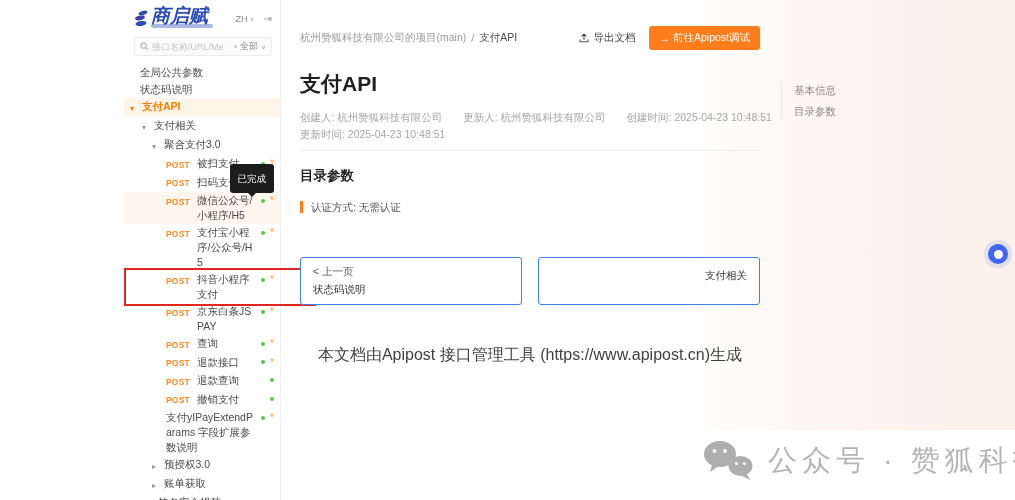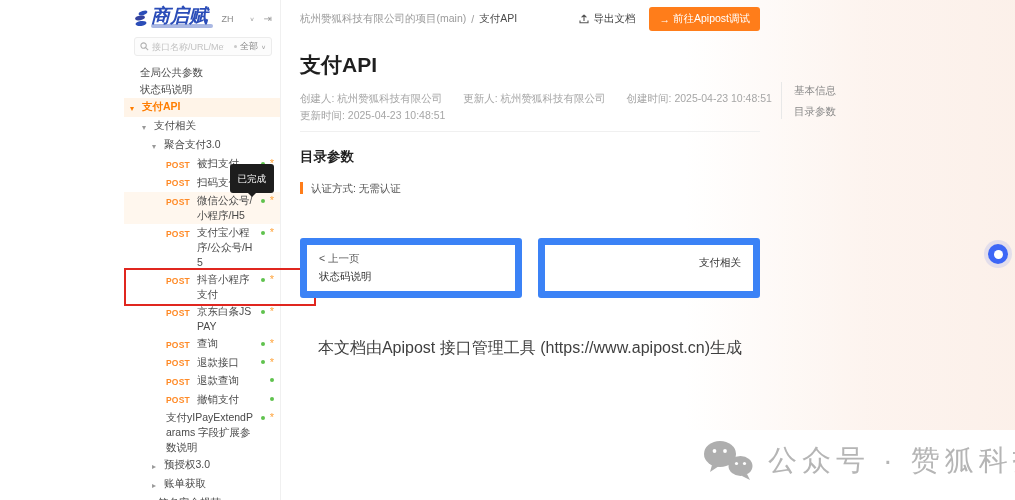--- a/index.html
+++ b/index.html
@@ -12,21 +12,21 @@
         background:linear-gradient(to right,rgba(250,232,222,0) 0%,rgba(250,230,219,.45) 55%,rgba(249,228,216,.55) 100%)}
 
   
   .sidebar{position:absolute;left:124px;top:0;width:157px;height:500px;background:#fff;
            border-right:1px solid #f0f0f0;z-index:2}
   .side-head{display:flex;align-items:center;padding:9px 8px 4px 10px}
   .logo{display:flex;align-items:center;gap:3px}
   .logo-col{display:flex;flex-direction:column}
   .logo-text{font-size:19px;font-weight:700;font-style:italic;color:#2b4db8;line-height:13px}
   .logo-tagline{width:62px;height:4px;margin-top:2px;border-radius:2px;background:rgba(43,77,184,.4)}
-  .lang{margin-left:auto;font-size:9px;color:#8a8a8a;display:flex;align-items:center;gap:16px;cursor:pointer}
+  .lang{margin-left:auto;font-size:9px;color:#8a8a8a;display:flex;align-items:center;gap:2px;cursor:pointer}
   .chev{font-size:7px;color:#aaa;transform:scaleY(.8)}
   .collapse-ic{margin-left:9px;font-size:10px;color:#9a9a9a;cursor:pointer}
 
   .search-row{padding:5px 8px 4px 10px}
   .search-box{display:flex;align-items:center;height:19px;border:1px solid #ececec;background:#fcfcfc;
               border-radius:3px;padding:0 5px}
   .search-box svg{flex:none}
   .search-box input{border:none;outline:none;background:transparent;font-size:9px;width:72px;
                     color:#444;margin-left:3px;font-family:inherit}
   .search-box input::placeholder{color:#c2c2c2}
@@ -52,35 +52,35 @@
   .tree-row.annotated::after{content:"";position:absolute;left:0;right:-36px;top:-3px;bottom:-3px;
         border:2px solid #e0261f;z-index:6;pointer-events:none}
   .tree-row.has-tooltip{position:relative}
   .tooltip{position:absolute;right:6px;top:-10px;background:#1d1d1d;color:#fff;font-size:9.5px;
            padding:9px 8px;border-radius:3px;z-index:7;white-space:nowrap;line-height:11px}
   .tip-arrow{position:absolute;left:50%;bottom:-4px;margin-left:-4px;width:0;height:0;
              border:4px solid transparent;border-top-color:#1d1d1d;border-bottom:none}
 
   
   .main{position:absolute;left:300px;top:0;width:460px;z-index:2}
-  .topbar{display:flex;margin-top:7px}
+  .topbar{display:flex;margin-top:26px}
   .crumb{font-size:10.5px;color:#9b9b9b;display:flex;gap:5px;align-items:center}
   .crumb .cur{color:#4a4a4a}
   .actions{margin-left:auto;display:flex;align-items:center}
   .export-btn{display:flex;align-items:center;gap:4px;font-size:10.5px;color:#444;cursor:pointer}
   .debug-btn{margin-left:14px;background:#ff7d1a;color:#fff;font-size:10.5px;border:none;
              border-radius:3px;padding:5px 10px;cursor:pointer;display:flex;align-items:center;gap:3px;font-family:inherit}
   .doc-title{margin-top:20px;font-size:21px;font-weight:700;color:#1f1f1f}
   .meta{margin-top:11px;font-size:10.5px;color:#a6a6a6;line-height:17px}
   .meta .mi{margin-right:18px;white-space:nowrap}
   .divider{border-bottom:1px solid #f0f0f0;margin-top:7px}
   .sec-title{margin-top:16px;font-size:13.5px;font-weight:700;color:#1f1f1f}
   .auth{margin-top:16px;border-left:3px solid #ff7d1a;padding-left:8px;font-size:10.5px;color:#555;line-height:12px}
   .cards{display:flex;gap:16px;margin-top:44px}
-  .card{flex:1;border:7px solid #3b82f6;border-radius:3px;padding:7px 12px;font-size:10.5px;cursor:pointer;background:#fff}
+  .card{flex:1;border:1px solid #3b82f6;border-radius:3px;padding:7px 12px;font-size:10.5px;cursor:pointer;background:#fff}
   .card .l1{color:#555}
   .card .l2{color:#333;margin-top:4px}
   .card.next{text-align:right}
   .gen-footer{margin-top:40px;text-align:center;font-size:16px;color:#3f3f3f}
 
   
   .toc{position:absolute;left:781px;top:82px;z-index:2;border-left:1px solid #e8e8e8;padding:2px 0}
   .toc-item{font-size:10.5px;color:#8a8a8a;padding:0 0 0 12px;margin-bottom:9px;cursor:pointer;line-height:12px}
   .toc-item:last-child{margin-bottom:0}
 

